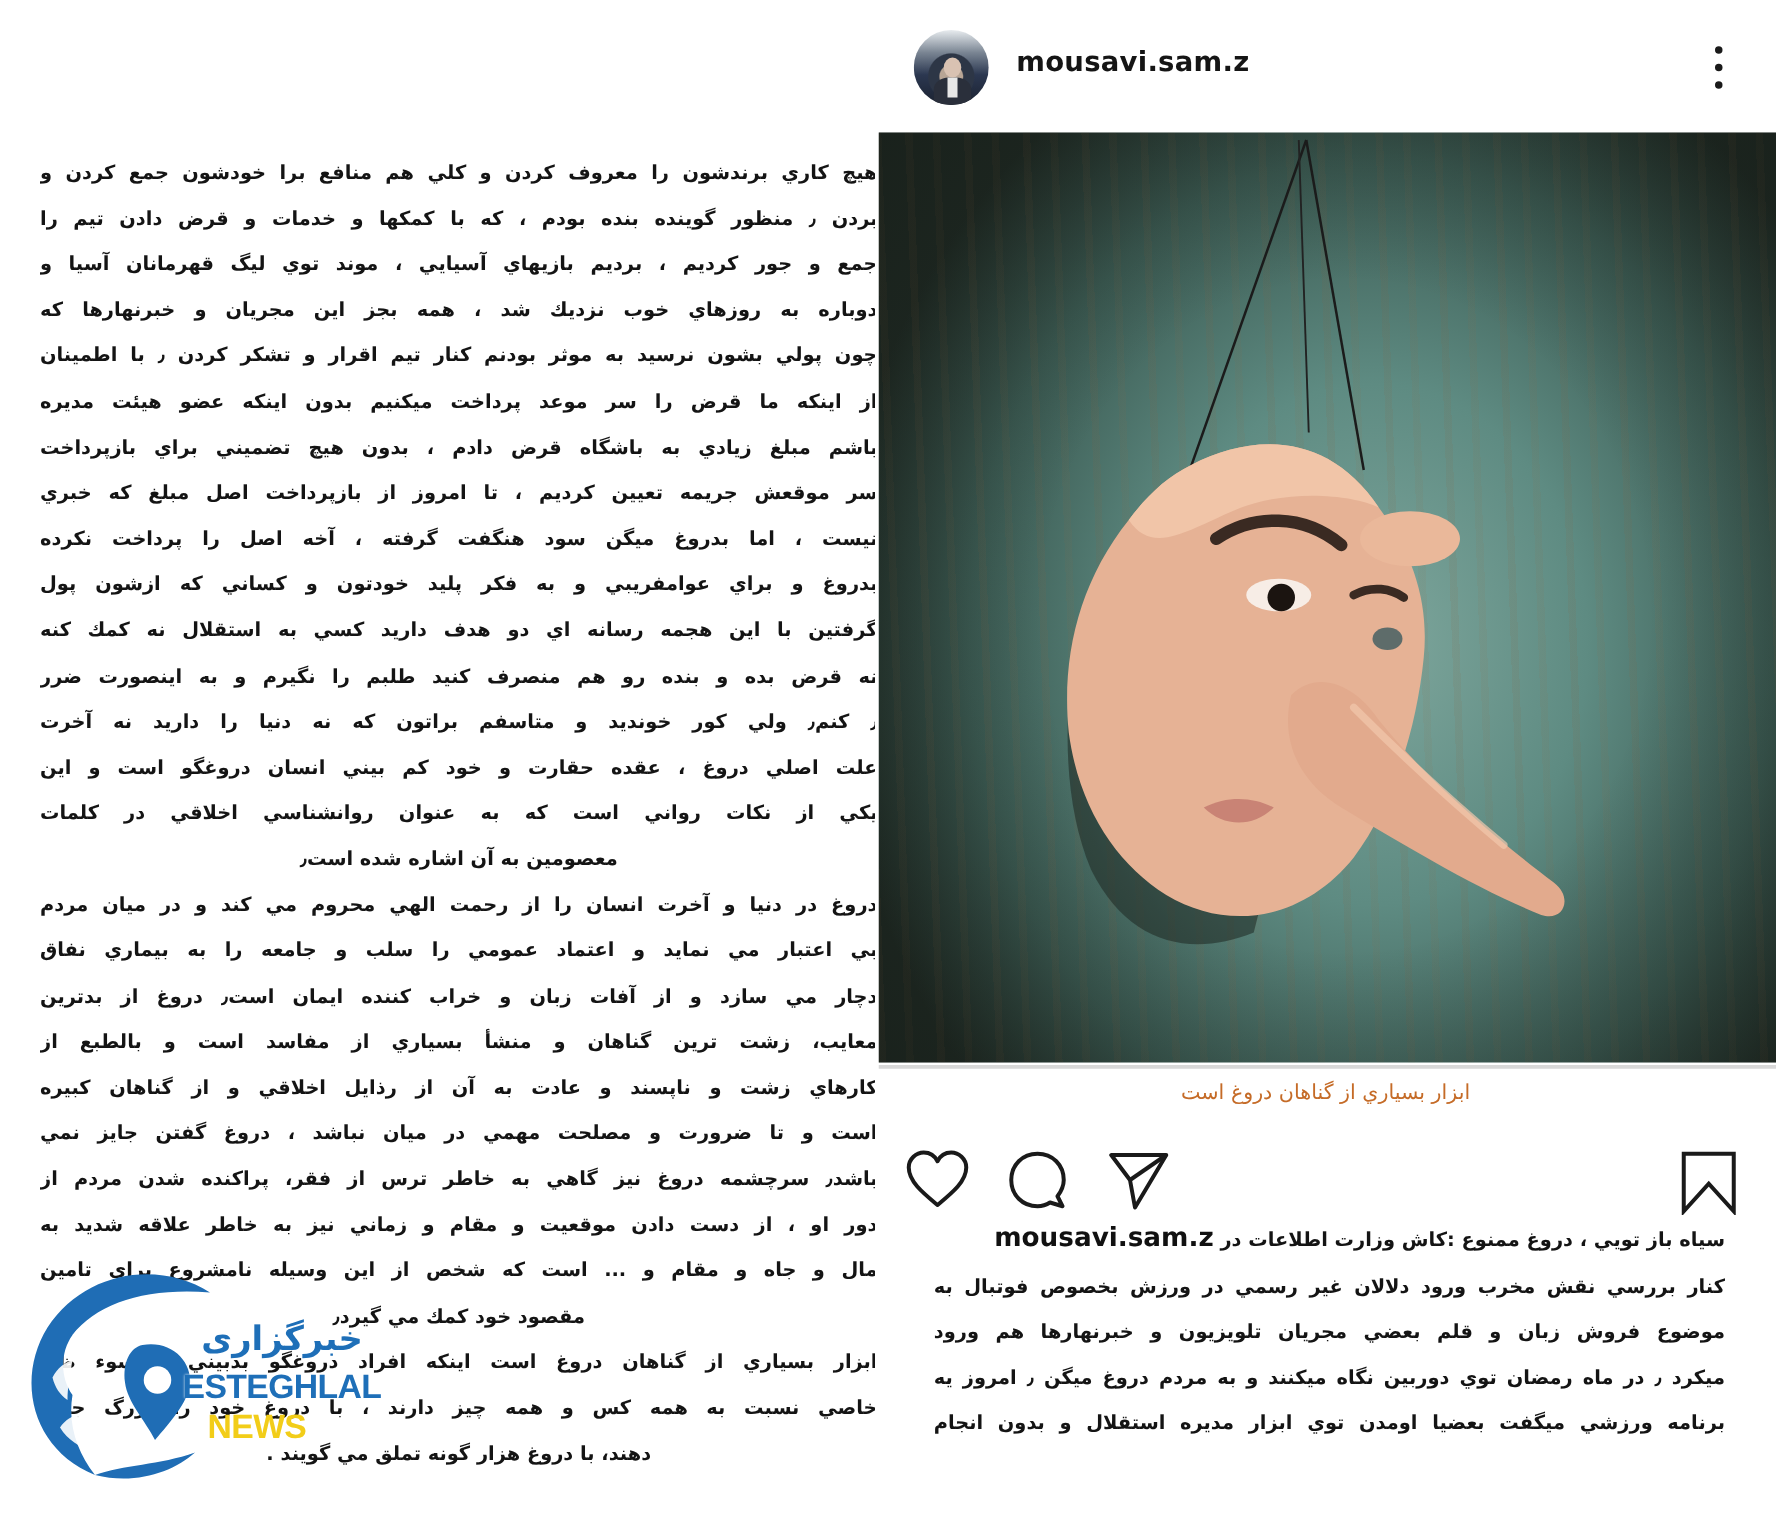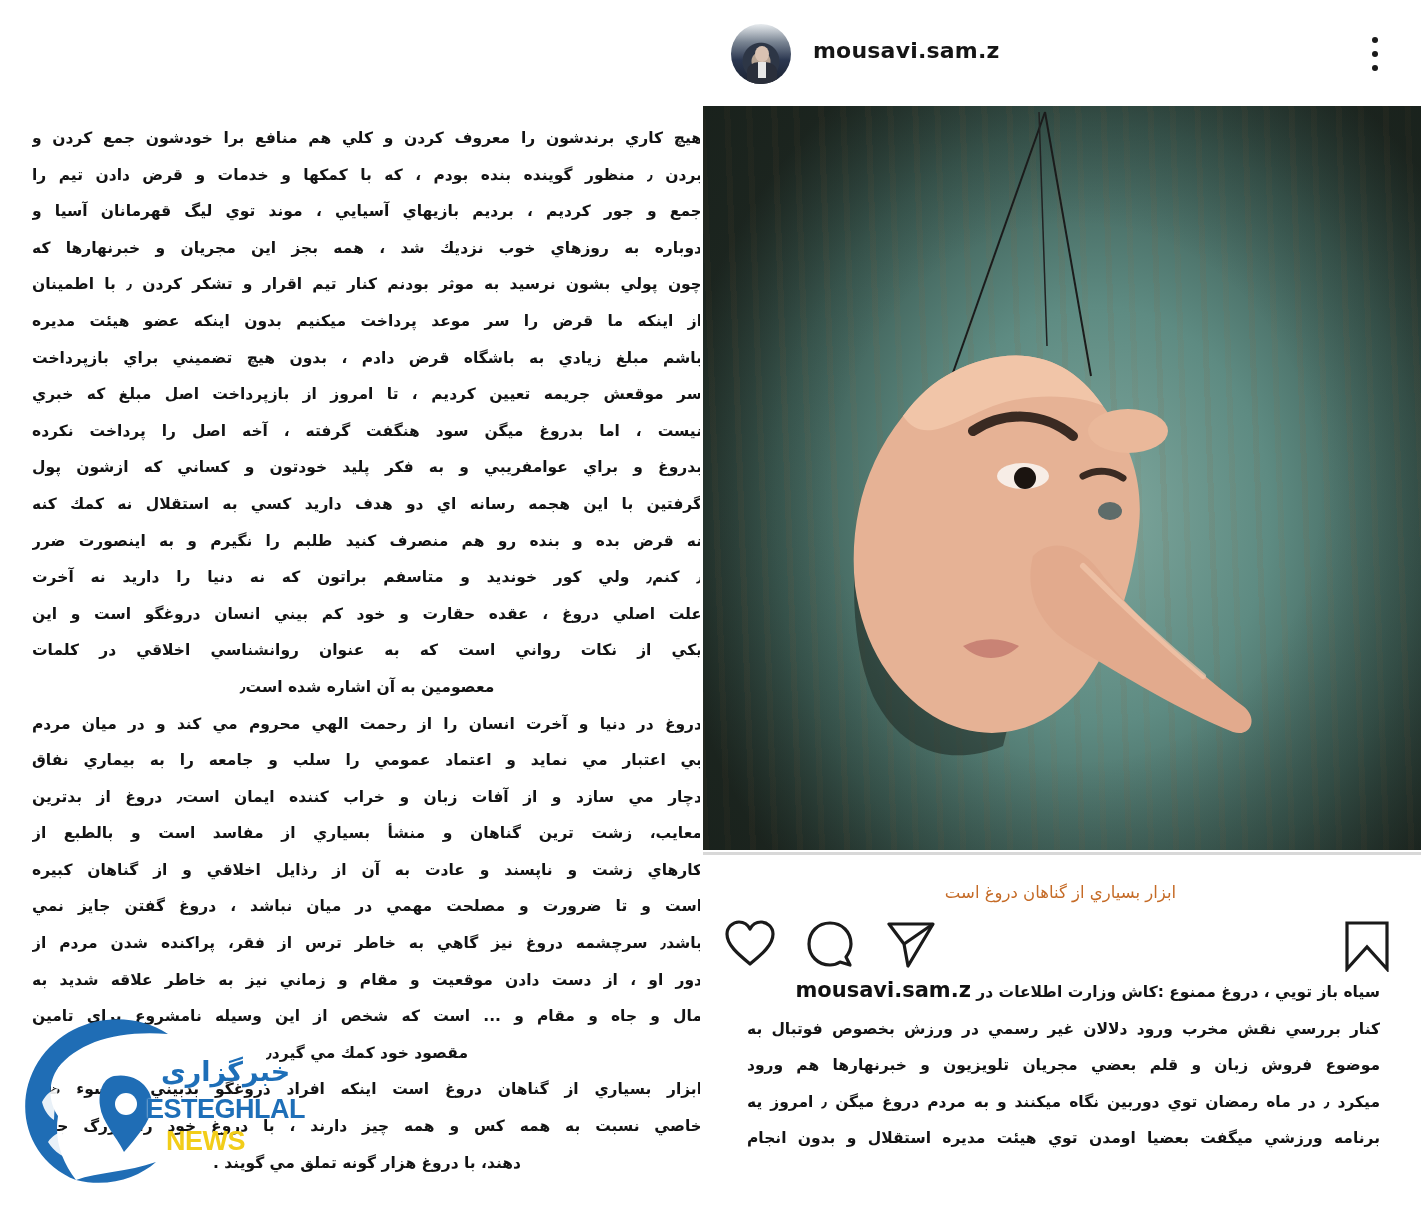--- a/index.html
+++ b/index.html
@@ -94,21 +94,21 @@
     .post-image .vignette {
       position: absolute; inset: 0;
       background: radial-gradient(ellipse 75% 80% at 52% 52%, rgba(0,0,0,0) 45%, rgba(20,25,20,0.55) 100%);
     }
     .post-caption-bar {
       position: absolute; left: 3px; top: 838px; width: 718px; height: 3px; background: #d8d8d8;
     }
     .image-caption {
       position: absolute; left: 0; top: 850px; width: 721px; text-align: center;
       direction: rtl;
-      font-family: "DejaVu Sans", sans-serif; font-size: 16.5px; color: #c56b27; margin-top: 19px;
+      font-family: "DejaVu Sans", sans-serif; font-size: 16.5px; color: #c56b27;
     }
 
     .actions {
       position: absolute; left: 0; top: 900px; width: 721px; height: 60px;
     }
     .action { position: absolute; top: 6px; cursor: pointer; }
     .action svg { display: block; }
     .act-like { left: 24px; }
     .act-comment { left: 106px; }
     .act-share { left: 186px; }
@@ -249,15 +249,15 @@
         <path d="M3 3 L43 3 L43 49 L23 27 L3 49 Z" fill="none" stroke="#1a1a1a" stroke-width="3.2" stroke-linejoin="miter"></path>
       </svg>
     </div>
   </div>
 
   <div class="post-text">
     <span class="pline"><span>سياه باز تويي ، دروغ ممنوع :كاش وزارت اطلاعات در</span> <span class="uname-inline">mousavi.sam.z</span></span>
     <span class="pline justify">كنار بررسي نقش مخرب ورود دلالان غير رسمي در ورزش بخصوص فوتبال به</span>
     <span class="pline justify">موضوع فروش زبان و قلم بعضي مجريان تلويزيون و خبرنهارها هم ورود</span>
     <span class="pline justify">ميكرد ٫ در ماه رمضان توي دوربين نگاه ميكنند و به مردم دروغ ميگن ٫ امروز يه</span>
-    <span class="pline justify">برنامه ورزشي ميگفت بعضيا اومدن توي هيئت مديره استقلال و بدون انجام</span>
+    <span class="pline justify">برنامه ورزشي ميگفت بعضيا اومدن توي ابزار مديره استقلال و بدون انجام</span>
   </div>
 </div>
 
 </body></html>

